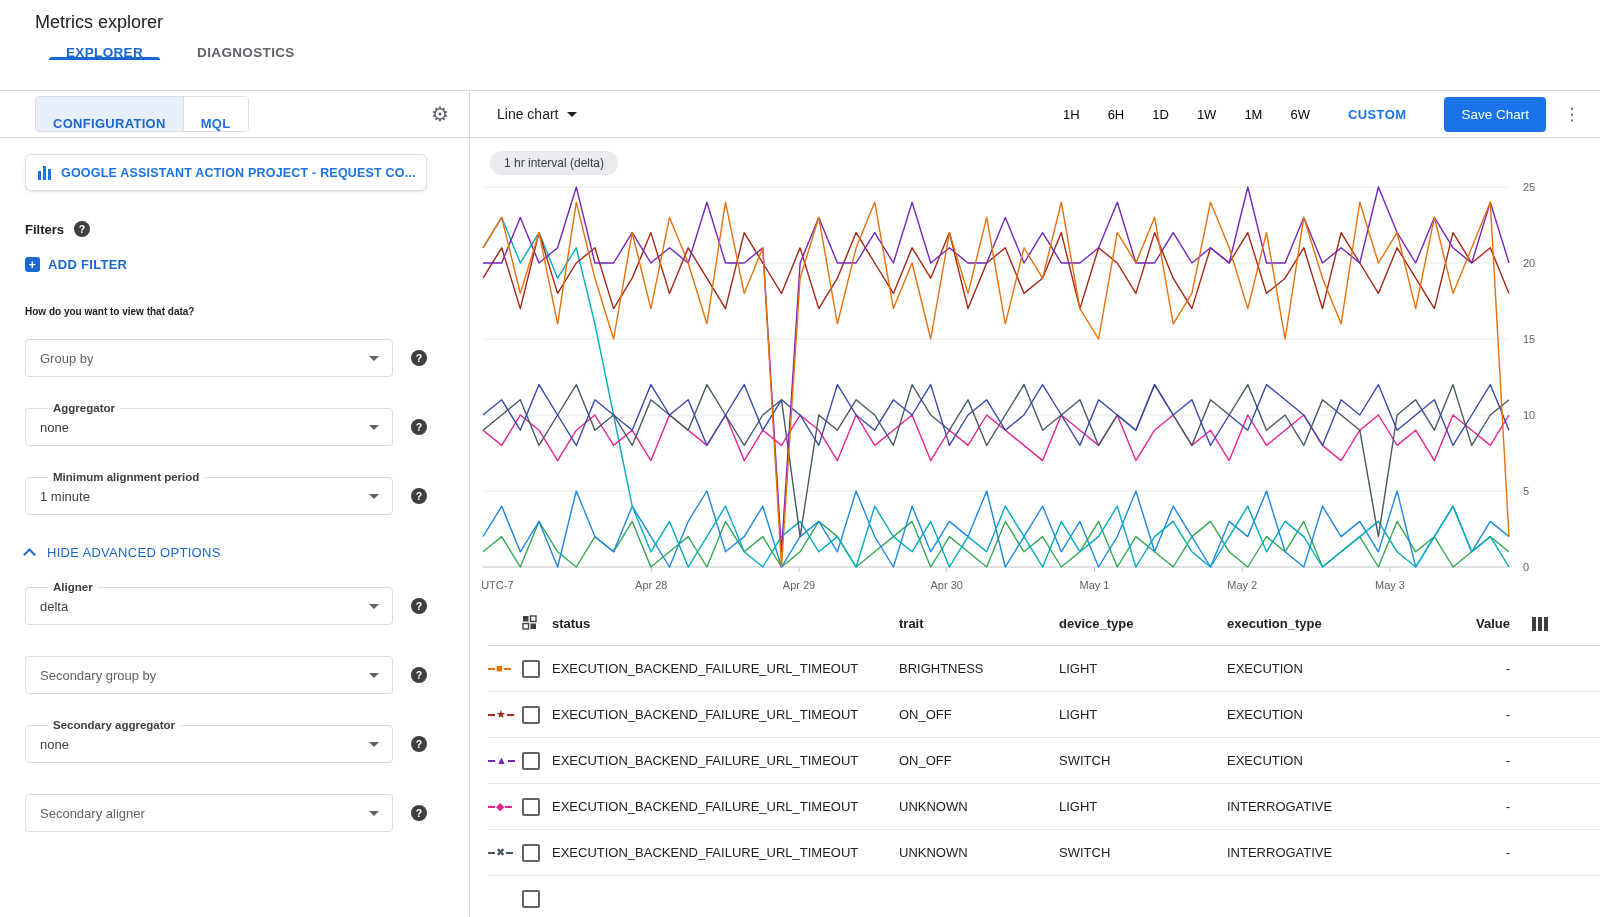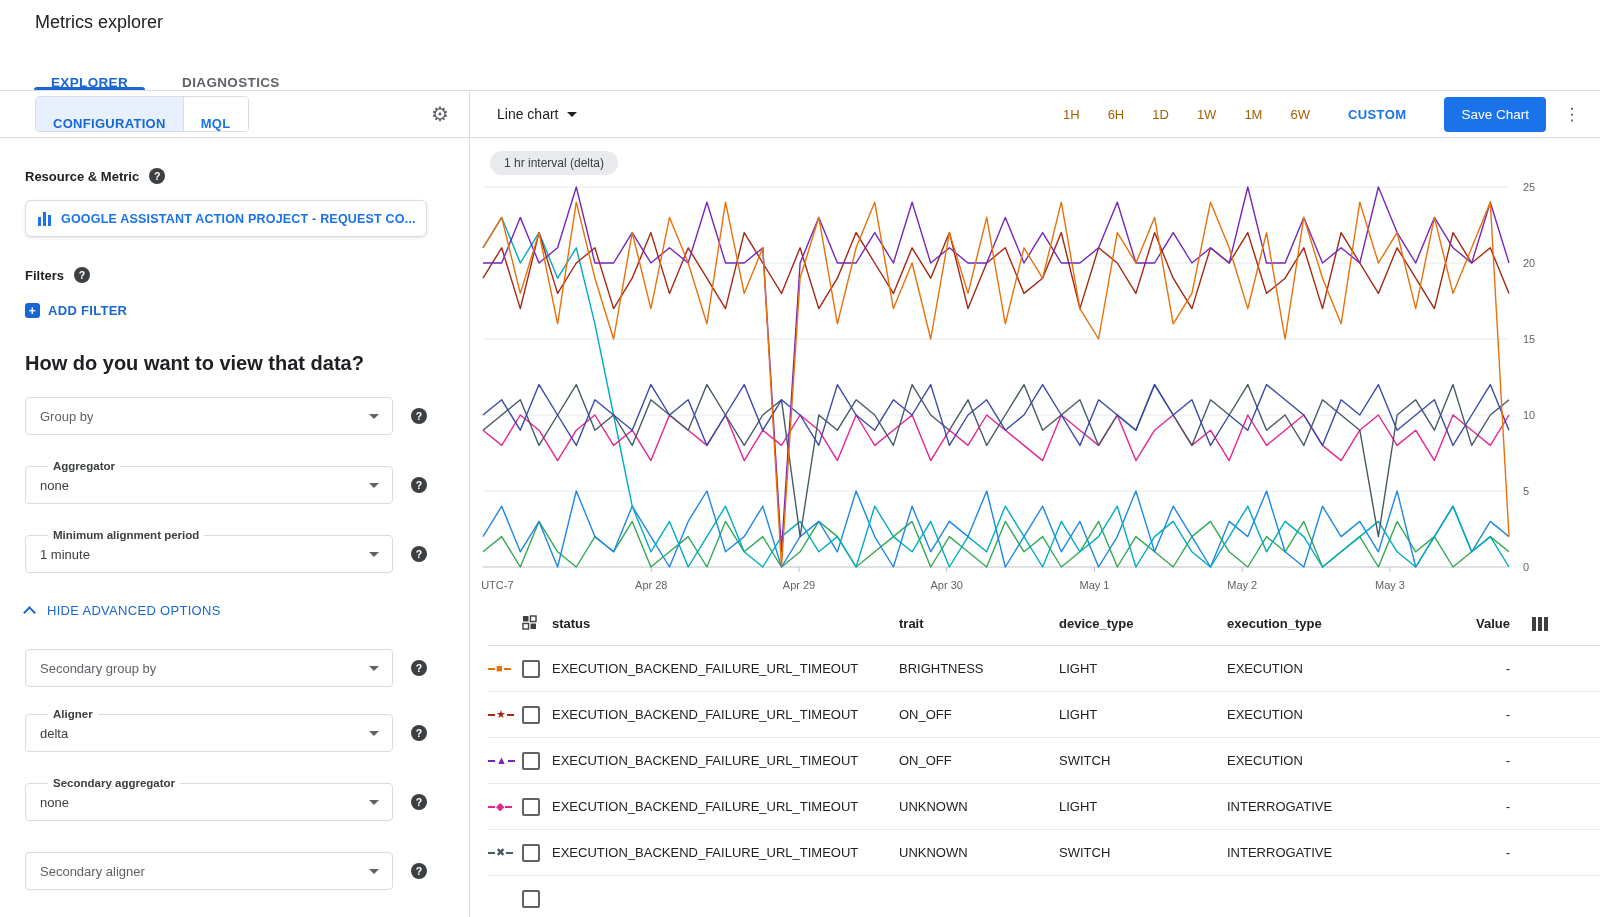--- a/index.html
+++ b/index.html
@@ -2,21 +2,21 @@
 <html><head>
 <meta charset="utf-8">
 <style>
 *{box-sizing:border-box;margin:0;padding:0}
 html,body{width:1600px;height:917px}
 body{font-family:"Liberation Sans",sans-serif;color:#202124;background:#fff;overflow:hidden}
 .app{width:1600px;height:917px;display:flex;flex-direction:column}
 
 
 .app-header{height:45px;display:flex;align-items:center;padding-left:35px;font-size:18px;flex:none}
-.tabbar{height:46px;border-bottom:1px solid #dadce0;display:flex;align-items:flex-end;padding-left:24px;flex:none}
+.tabbar{height:46px;border-bottom:1px solid #dadce0;display:flex;align-items:flex-start;padding-left:39px;flex:none}
 .tab{display:flex;align-items:center;padding:0 27px;font-size:13.5px;font-weight:700;letter-spacing:.35px;color:#5f6368;position:relative;cursor:pointer}
 .tab.active{color:#1967d2}
 .tab.active::after{content:"";position:absolute;left:10px;right:10px;bottom:0;height:3px;background:#1967d2;border-radius:3px 3px 0 0}
 
 .content{flex:1;display:flex;min-height:0}
 
 
 .left-panel{width:470px;border-right:1px solid #dadce0;display:flex;flex-direction:column;overflow:hidden;flex:none}
 .panel-toolbar{height:47px;border-bottom:1px solid #dadce0;display:flex;align-items:center;padding:0 20px 0 35px;flex:none}
 .segmented{display:flex;border:1px solid #dadce0;border-radius:4px;overflow:hidden}
@@ -32,40 +32,40 @@
 .help::before{content:"?"}
 .metric-chip{margin-top:16px;height:37px;border:1px solid #dadce0;border-radius:6px;box-shadow:0 1px 3px rgba(60,64,67,.14);display:flex;align-items:center;gap:10px;padding:0 12px;color:#1a73e8;font-size:12.5px;font-weight:700;letter-spacing:.2px;white-space:nowrap;overflow:hidden;cursor:pointer;background:#fff}
 .bars-icon{display:inline-flex;align-items:flex-end;gap:2px;height:14px;flex:none}
 .bars-icon i{display:block;width:3px;background:#1a73e8}
 .bars-icon i:nth-child(1){height:9px}
 .bars-icon i:nth-child(2){height:14px}
 .bars-icon i:nth-child(3){height:11px}
 .add-filter{margin-top:20px;display:flex;align-items:center;gap:8px;color:#1967d2;font-size:13px;font-weight:700;letter-spacing:.3px;cursor:pointer}
 .addbox{width:15px;height:15px;border-radius:3px;background:#1967d2;color:#fff;display:inline-flex;align-items:center;justify-content:center;font-size:12px;font-weight:700;flex:none}
 .addbox::before{content:"+"}
-.question{margin-top:34px;font-size:20px;font-weight:700}
+.question{margin-top:34px;font-size:10px;font-weight:700}
 .field-row{display:flex;align-items:center;gap:18px;margin-top:31px}
 .field-row.first{margin-top:22px}
 .field-row.after-toggle{margin-top:27px}
 .field{position:relative;flex:1;height:38px;border:1px solid #dadce0;border-radius:4px;display:flex;align-items:center;padding:0 48px 0 14px;font-size:13px;color:#3c4043;cursor:pointer;background:#fff}
 .field-label{position:absolute;top:-7px;left:22px;background:#fff;padding:0 5px;font-size:11.5px;font-weight:700;color:#3c4043}
 .field-label:empty{display:none}
 .field-value{white-space:nowrap;overflow:hidden;text-overflow:ellipsis}
 .field-value.ph{color:#5f6368}
 .caret{position:absolute;right:13px;top:16px;width:0;height:0;border-left:5px solid transparent;border-right:5px solid transparent;border-top:5px solid #5f6368}
 .adv-toggle{margin-top:30px;display:flex;align-items:center;gap:13px;color:#1967d2;font-size:13px;font-weight:400;letter-spacing:.3px;cursor:pointer}
 .chev-up{width:9px;height:9px;border-left:2.5px solid #1967d2;border-top:2.5px solid #1967d2;transform:rotate(45deg);margin-top:4px;flex:none}
 
 
 .right-panel{flex:1;display:flex;flex-direction:column;min-width:0;overflow:hidden}
 .chart-toolbar{height:47px;border-bottom:1px solid #dadce0;display:flex;align-items:center;padding:0 16px 0 27px;flex:none}
 .chart-type{display:flex;align-items:center;gap:9px;font-size:14px;color:#202124;cursor:pointer}
 .caret2{width:0;height:0;border-left:5px solid transparent;border-right:5px solid transparent;border-top:5px solid #202124}
 .ranges{margin-left:auto;display:flex;align-items:center}
-.range-btn{padding:8px 14px;font-size:13px;color:#a16207;cursor:pointer}
+.range-btn{padding:8px 14px;font-size:13px;color:#000000;cursor:pointer}
 .custom-btn{padding:8px 14px;margin-left:10px;font-size:13px;font-weight:700;letter-spacing:.4px;color:#1a73e8;cursor:pointer}
 .save-btn{margin-left:24px;height:35px;padding:0 17px;background:#1a73e8;color:#fff;border:none;border-radius:4px;font-size:13.5px;font-family:inherit;cursor:pointer}
 .kebab{margin-left:14px;width:24px;text-align:center;font-size:17px;color:#5f6368;cursor:pointer}
 .kebab::before{content:"⋮"}
 .chart-region{padding:13px 0 0 12px;flex:none}
 .interval-chip{display:inline-block;margin-left:8px;background:#e8eaed;border-radius:14px;padding:5px 14px;font-size:12px;color:#3c4043}
 #chart-svg{display:block;margin-top:2px}
 .ytick{font-size:11px;fill:#5f6368}
 .xtick{font-size:11px;fill:#5f6368;text-anchor:middle}
 
@@ -111,24 +111,20 @@
           </div>
           <div class="seg-btn">
             <span>MQL</span>
           </div>
         </div>
         <span class="gear"></span>
       </div>
 
       <div class="panel-body">
 
-        <div class="section-label mt30">
-          <span>Resource &amp; Metric</span>
-          <span class="help"></span>
-        </div>
 
         <div class="metric-chip">
           <span class="bars-icon">
               <i></i>
               <i></i>
               <i></i>
             </span>
           <span>GOOGLE ASSISTANT ACTION PROJECT - REQUEST CO...</span>
         </div>
 
@@ -169,33 +165,33 @@
             <span class="caret"></span>
           </div>
           <span class="help"></span>
         </div>
 
         <div class="adv-toggle">
           <span class="chev-up"></span>
           <span>HIDE ADVANCED OPTIONS</span>
         </div>
 
-        <div class="field-row">
-          <div class="field">
-
-            <span class="field-value ph">Secondary group by</span>
-            <span class="caret"></span>
-          </div>
-          <span class="help"></span>
-        </div>
-
         <div class="field-row after-toggle">
           <div class="field">
             <span class="field-label">Aligner</span>
             <span class="field-value">delta</span>
+            <span class="caret"></span>
+          </div>
+          <span class="help"></span>
+        </div>
+
+        <div class="field-row">
+          <div class="field">
+
+            <span class="field-value ph">Secondary group by</span>
             <span class="caret"></span>
           </div>
           <span class="help"></span>
         </div>
 
         <div class="field-row">
           <div class="field">
             <span class="field-label">Secondary aggregator</span>
             <span class="field-value">none</span>
             <span class="caret"></span>

